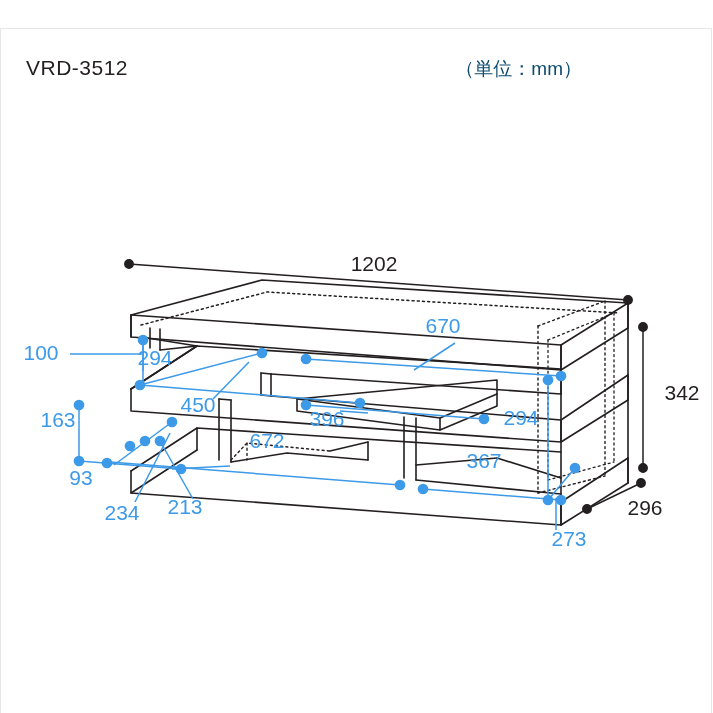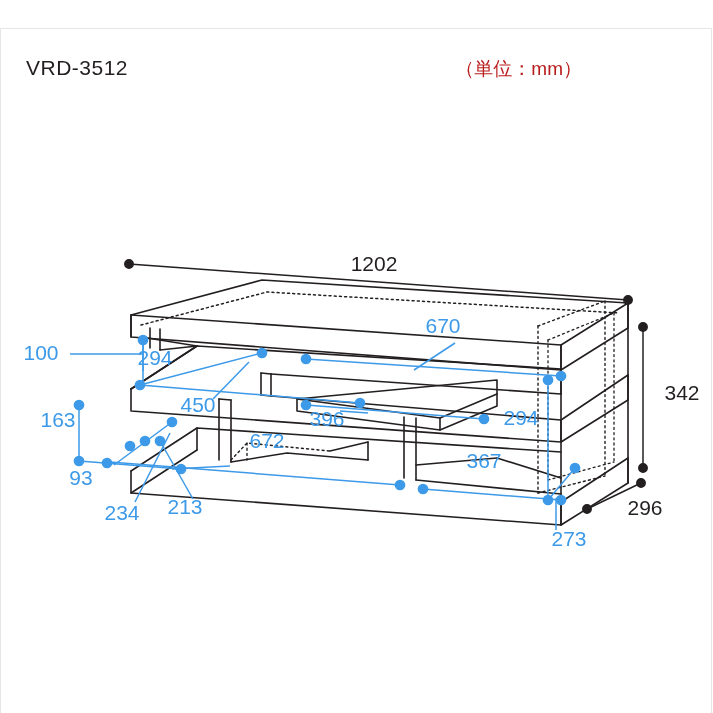--- a/index.html
+++ b/index.html
@@ -37,21 +37,21 @@
     font-size: 21px;
     color: #231f20;
     letter-spacing: 0.5px;
     white-space: nowrap;
   }
   .hdr-unit {
     position: absolute;
     right: 26px;
     top: 28px;
     font-size: 19px;
-    color: #b91c1c;
+    color: #0c4a6e;
     white-space: nowrap;
   }
   #drawing {
     position: absolute;
     left: 0;
     top: 0;
     width: 713px;
     height: 713px;
   }
   svg text {

